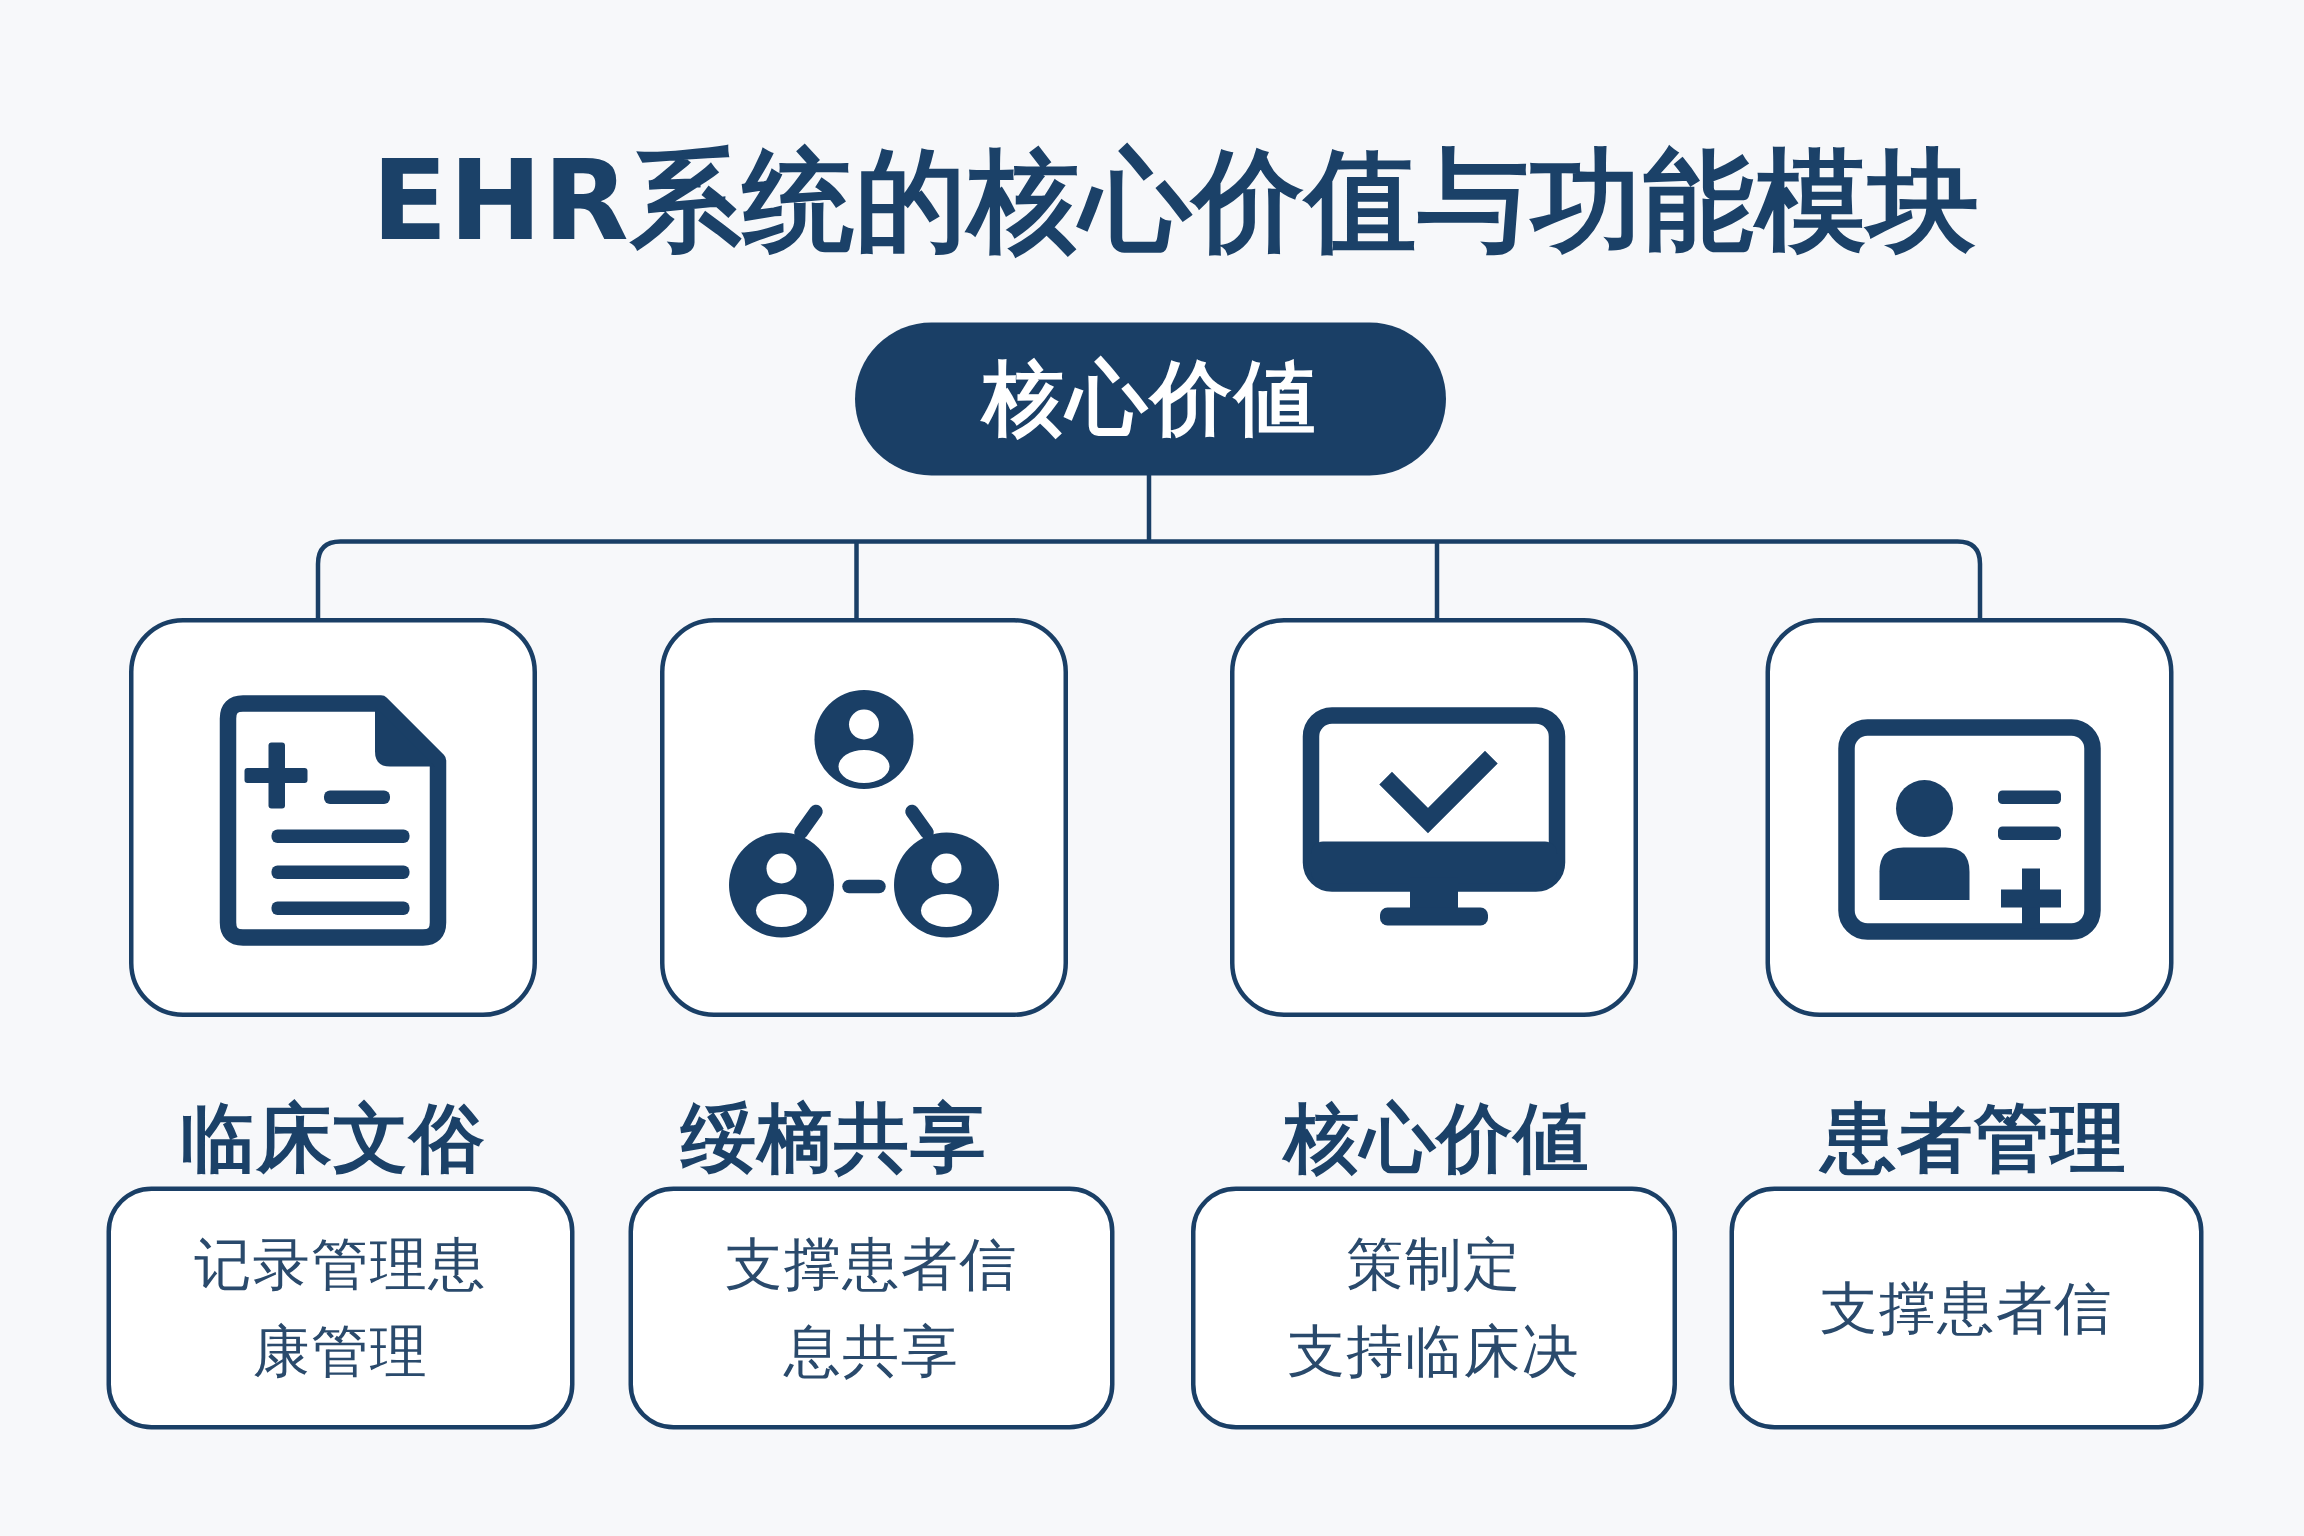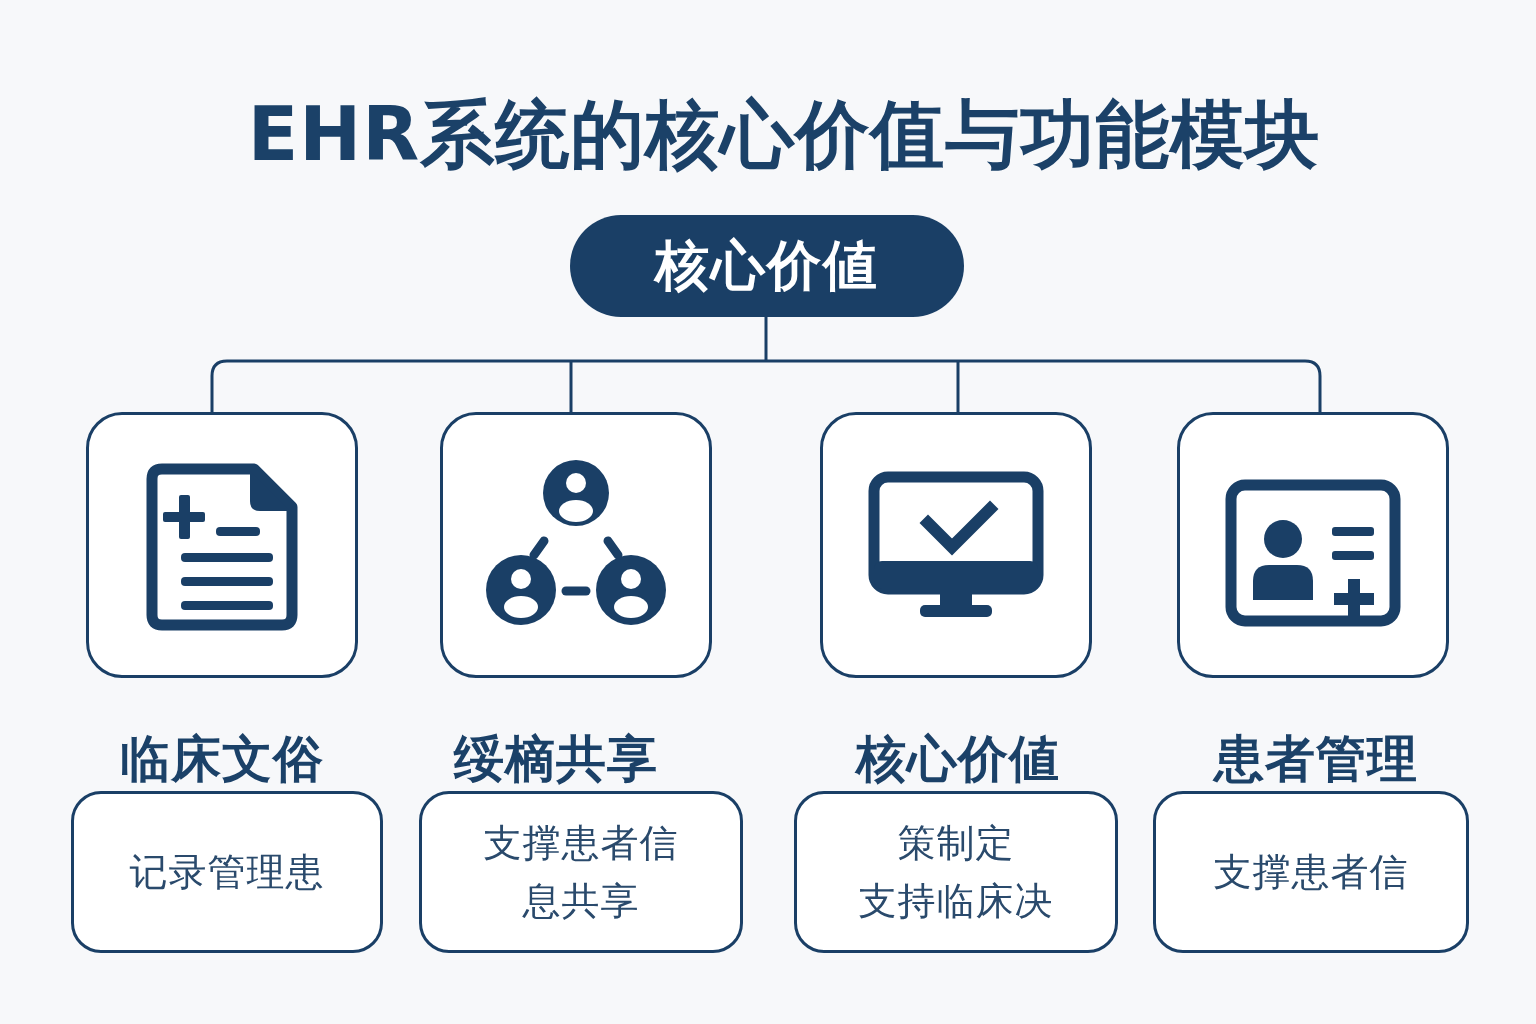--- a/index.html
+++ b/index.html
@@ -174,20 +174,21 @@
   </svg>
 </div>
 
 <div class="label" style="left:72px;">临床文俗</div>
 <div class="label" style="left:406px;">绥樀共享</div>
 <div class="label" style="left:808px;">核心价値</div>
 <div class="label" style="left:1166px;">患者管理</div>
 
 <div class="desc" style="left:71px; width:306px;">
   <span>记录管理患</span>
+  <span>康管理</span>
 </div>
 <div class="desc" style="left:419px; width:318px;">
   <span>支撑患者信</span>
   <span>息共享</span>
 </div>
 <div class="desc" style="left:794px; width:318px;">
   <span>策制定</span>
   <span>支持临床决</span>
 </div>
 <div class="desc" style="left:1153px; width:310px;">

